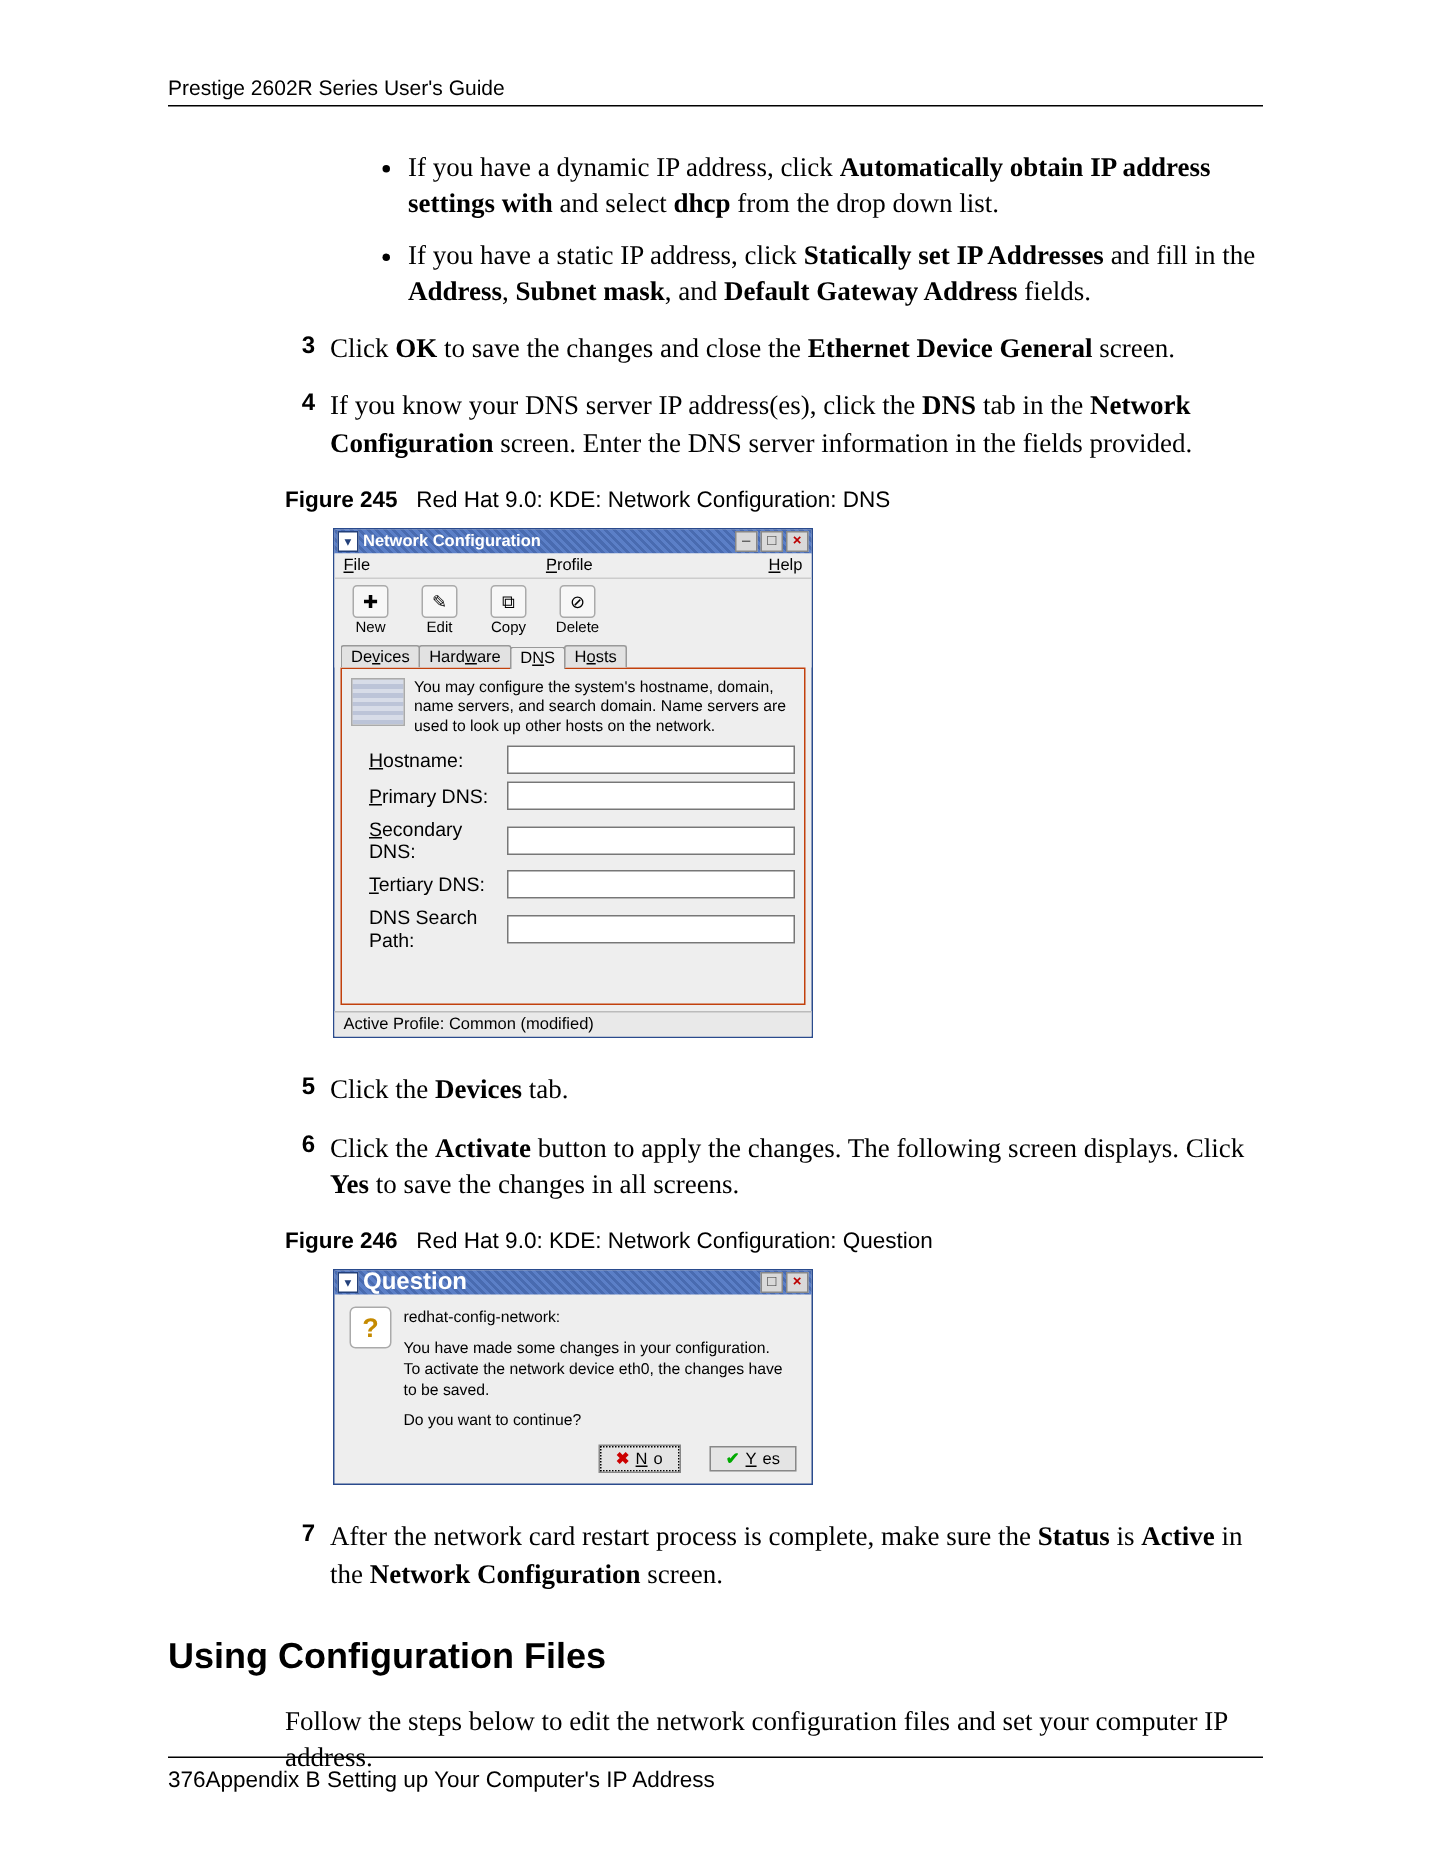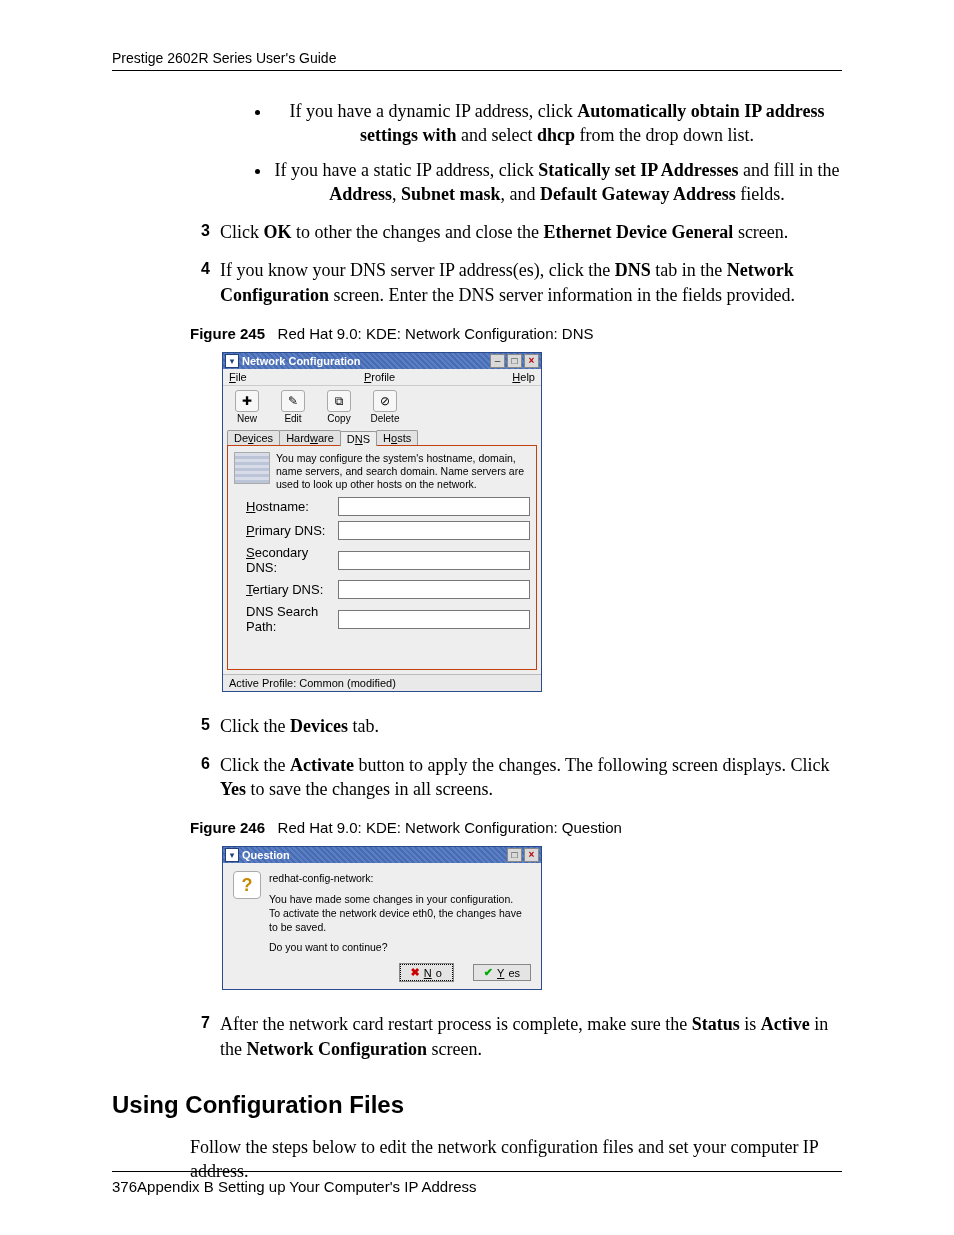--- a/index.html
+++ b/index.html
@@ -19,21 +19,21 @@
   .doc-header {
     font-family: Arial, Helvetica, sans-serif;
     font-size: 14px;
     border-bottom: 1px solid #000;
     padding-bottom: 4px;
     margin: 0 52px 28px 52px;
   }
   .body-area { margin: 0 52px; }
   .indent-bullets { margin-left: 140px; }
   ul.bullets { list-style: disc; padding-left: 20px; margin: 0 0 14px 0; }
-  ul.bullets li { margin-bottom: 10px; font-size: 18px; line-height: 1.35; text-align: center; }
+  ul.bullets li { margin-bottom: 10px; font-size: 18px; line-height: 1.35; }
   .numitem { display: flex; margin-left: 78px; margin-bottom: 14px; font-size: 18px; line-height: 1.35; }
   .numitem .num { width: 20px; flex: 0 0 20px; font-weight: bold; font-family: Arial, Helvetica, sans-serif; font-size:16px; text-align: right; margin-right: 10px; }
   .numitem .txt { flex: 1; }
   .fig-caption { font-family: Arial, Helvetica, sans-serif; font-size: 15px; margin: 18px 0 10px 78px; }
   .fig-caption b { font-weight: bold; }
   .section-h { font-family: Arial, Helvetica, sans-serif; font-weight: bold; font-size: 24px; margin: 30px 0 16px 0; }
   .para { font-size: 18px; line-height: 1.35; margin-left: 78px; margin-bottom: 14px; }
   .footer { position: absolute; bottom: 42px; left: 112px; right: 112px; display: flex; justify-content: flex-start; font-family: Arial, Helvetica, sans-serif; font-size: 15px; border-top: 1px solid #000; padding-top:6px;}
 
   
@@ -58,21 +58,21 @@
   .desc-row{display:flex;gap:6px;margin-bottom:6px;}
   .sysicon{width:34px;height:30px;border:1px solid #aaa;background:repeating-linear-gradient(#d7dce8,#d7dce8 3px,#bcc4d8 3px,#bcc4d8 6px);flex:0 0 34px;}
   .desc-txt{font-size:10.5px;line-height:1.25;}
   .formrow{display:flex;align-items:center;margin-bottom:5px;}
   .formrow label{width:92px;font-size:13px;padding-left:12px;}
   .formrow .inp{flex:1;height:17px;border:1px solid #777;background:#fff;}
   .statusbar{border-top:1px solid #bbb;background:#e9e9e9;padding:2px 6px;font-size:11px;}
 
   
   .dlg { width:318px; margin-left:110px; font-family: Arial, Helvetica, sans-serif; font-size:11px; border:1px solid #2a4b8d; background:#eeeeee;}
-  .dlg .titlebar .ttitle{font-size:11px;}
+  .dlg .titlebar .ttitle{font-size:16px;}
   .dlgbody{padding:8px 10px 10px 10px; display:flex; gap:8px;}
   .qicon{width:26px;height:26px;border:1px solid #aaa;border-radius:4px;background:#fff;display:flex;align-items:center;justify-content:center;flex:0 0 26px;}
   .qicon span{font-size:18px;color:#c58a00;font-weight:bold;}
   .dlgtxt{font-size:10.5px;line-height:1.35;}
   .dlgbtns{display:flex;justify-content:flex-end;gap:20px;padding:0 10px 8px 10px;align-items:center;}
   .dbtn{border:1px solid #888;background:#e4e4e4;padding:1px 10px;display:flex;align-items:center;gap:4px;font-size:11px;}
   .dbtn.focus{border:1px dotted #000;outline:1px solid #888;}
   .xmark{color:#c00;font-weight:bold;}
   .chk{color:#0a0;font-weight:bold;}
 </style>
@@ -90,21 +90,21 @@
           <span>If you have a dynamic IP address, click </span><b>Automatically obtain IP address settings with</b><span> and select </span><b>dhcp</b><span> from the drop down list.</span>
         </li>
         <li>
           <span>If you have a static IP address, click </span><b>Statically set IP Addresses</b><span> and fill in the </span><b>Address</b><span>, </span><b>Subnet mask</b><span>, and </span><b>Default Gateway Address</b><span> fields.</span>
         </li>
       </ul>
     </div>
 
     <div class="numitem">
       <div class="num">3</div>
-      <div class="txt"><span>Click </span><b>OK</b><span> to other the changes and close the </span><b>Ethernet Device General</b><span> screen.</span></div>
+      <div class="txt"><span>Click </span><b>OK</b><span> to save the changes and close the </span><b>Ethernet Device General</b><span> screen.</span></div>
     </div>
 
     <div class="numitem">
       <div class="num">4</div>
       <div class="txt"><span>If you know your DNS server IP address(es), click the </span><b>DNS</b><span> tab in the </span><b>Network Configuration</b><span> screen. Enter the DNS server information in the fields provided.</span></div>
     </div>
 
     <div class="fig-caption">
       <b>Figure 245</b>&nbsp;&nbsp;&nbsp;<span>Red Hat 9.0: KDE: Network Configuration: DNS</span>
     </div>

